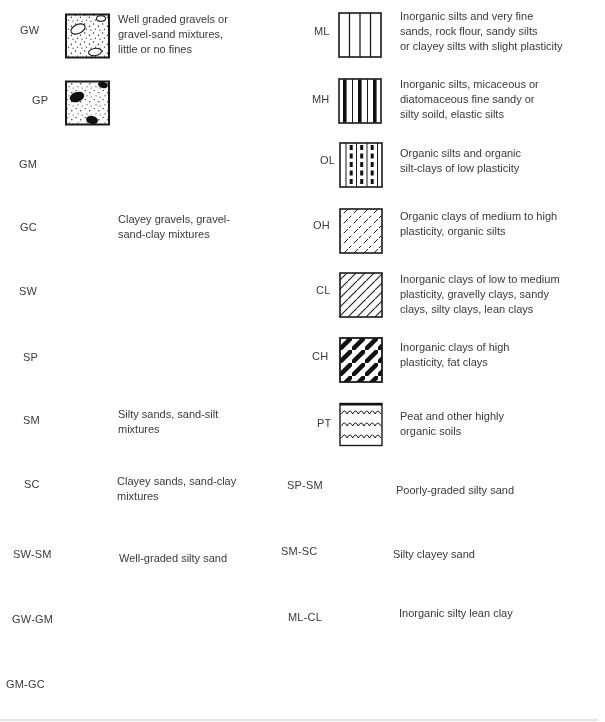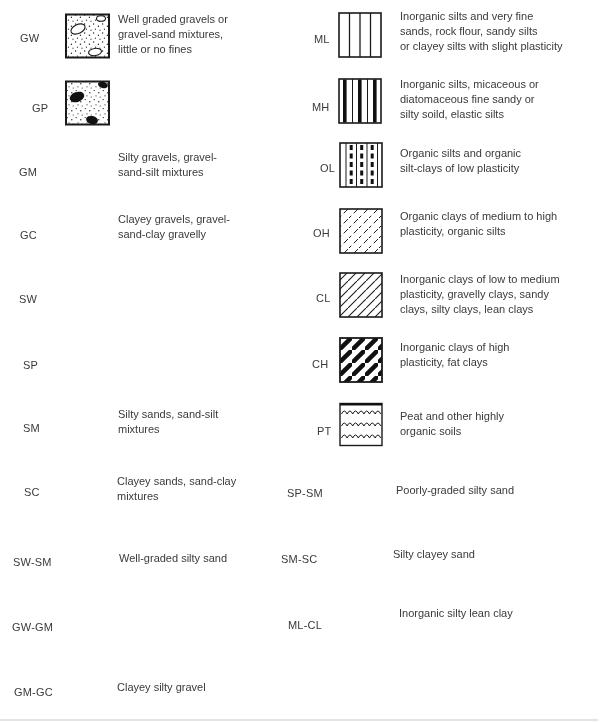--- a/index.html
+++ b/index.html
@@ -1,18 +1,18 @@
 <!DOCTYPE html>
 <html><head>
 <meta charset="utf-8">
 <style>
   html,body{margin:0;padding:0;background:#ffffff;}
   #page{position:relative;width:605px;height:722px;background:#ffffff;overflow:hidden;
         font-family:"Liberation Sans", sans-serif;color:#333;}
-  .code{position:absolute;font-size:11px;letter-spacing:.2px;color:#3a3a3a;white-space:nowrap;margin-top:8px;}
+  .code{position:absolute;font-size:11px;letter-spacing:.2px;color:#3a3a3a;white-space:nowrap;}
   .desc{position:absolute;font-size:11px;line-height:15px;color:#3a3a3a;white-space:pre-line;width:230px;}
   .swatch{position:absolute;}
   .bottom-edge{position:absolute;left:0;top:719px;width:598px;height:2px;background:#e3e3e3;}
 </style>
 </head>
 <body>
 
 <div id="page">
 
   <span class="code" style="left:20px;top:24px">GW</span>
@@ -46,46 +46,43 @@
       </pattern>
     </defs>
     <rect x="1" y="1.5" width="43" height="43" fill="#ffffff"></rect>
     <rect x="1" y="1.5" width="43" height="43" fill="url(#dotsGP)" stroke="#1a1a1a" stroke-width="2"></rect>
     <ellipse cx="12" cy="17" rx="7.5" ry="5" transform="rotate(-20 12 17)" fill="#111"></ellipse>
     <ellipse cx="38" cy="5" rx="5" ry="3.2" transform="rotate(15 38 5)" fill="#111"></ellipse>
     <ellipse cx="27" cy="40" rx="6" ry="4" transform="rotate(12 27 40)" fill="#111"></ellipse>
   </svg>
 
   <span class="code" style="left:19px;top:158px">GM</span>
-  <div class="desc" style="left:118px;top:150px">Silty gravels, gravel-
-sand-silt mixtures</div>
 
   <span class="code" style="left:20px;top:221px">GC</span>
   <div class="desc" style="left:118px;top:212px">Clayey gravels, gravel-
-sand-clay gravelly</div>
+sand-clay mixtures</div>
 
   <span class="code" style="left:19px;top:285px">SW</span>
 
   <span class="code" style="left:23px;top:351px">SP</span>
 
   <span class="code" style="left:23px;top:414px">SM</span>
   <div class="desc" style="left:118px;top:407px">Silty sands, sand-silt
 mixtures</div>
 
   <span class="code" style="left:24px;top:478px">SC</span>
   <div class="desc" style="left:117px;top:474px">Clayey sands, sand-clay
 mixtures</div>
 
   <span class="code" style="left:13px;top:548px">SW-SM</span>
   <div class="desc" style="left:119px;top:551px">Well-graded silty sand</div>
 
   <span class="code" style="left:12px;top:613px">GW-GM</span>
 
-  <span class="code" style="left:14px;top:678px">GM-GC</span>
-  <div class="desc" style="left:117px;top:680px">Clayey silty gravel</div>
+  <span class="code" style="left:6px;top:678px">GM-GC</span>
 
   <span class="code" style="left:314px;top:25px">ML</span>
   <svg class="swatch" style="left:338px;top:12px" width="44" height="46">
     <rect x="1" y="1" width="42" height="44" fill="#fff" stroke="#1a1a1a" stroke-width="1.6"></rect>
     <path d="M11.5 1V45 M22 1V45 M32.5 1V45" stroke="#1a1a1a" stroke-width="1.3"></path>
   </svg>
   <div class="desc" style="left:400px;top:9px">Inorganic silts and very fine
 sands, rock flour, sandy silts
 or clayey silts with slight plasticity</div>
 

